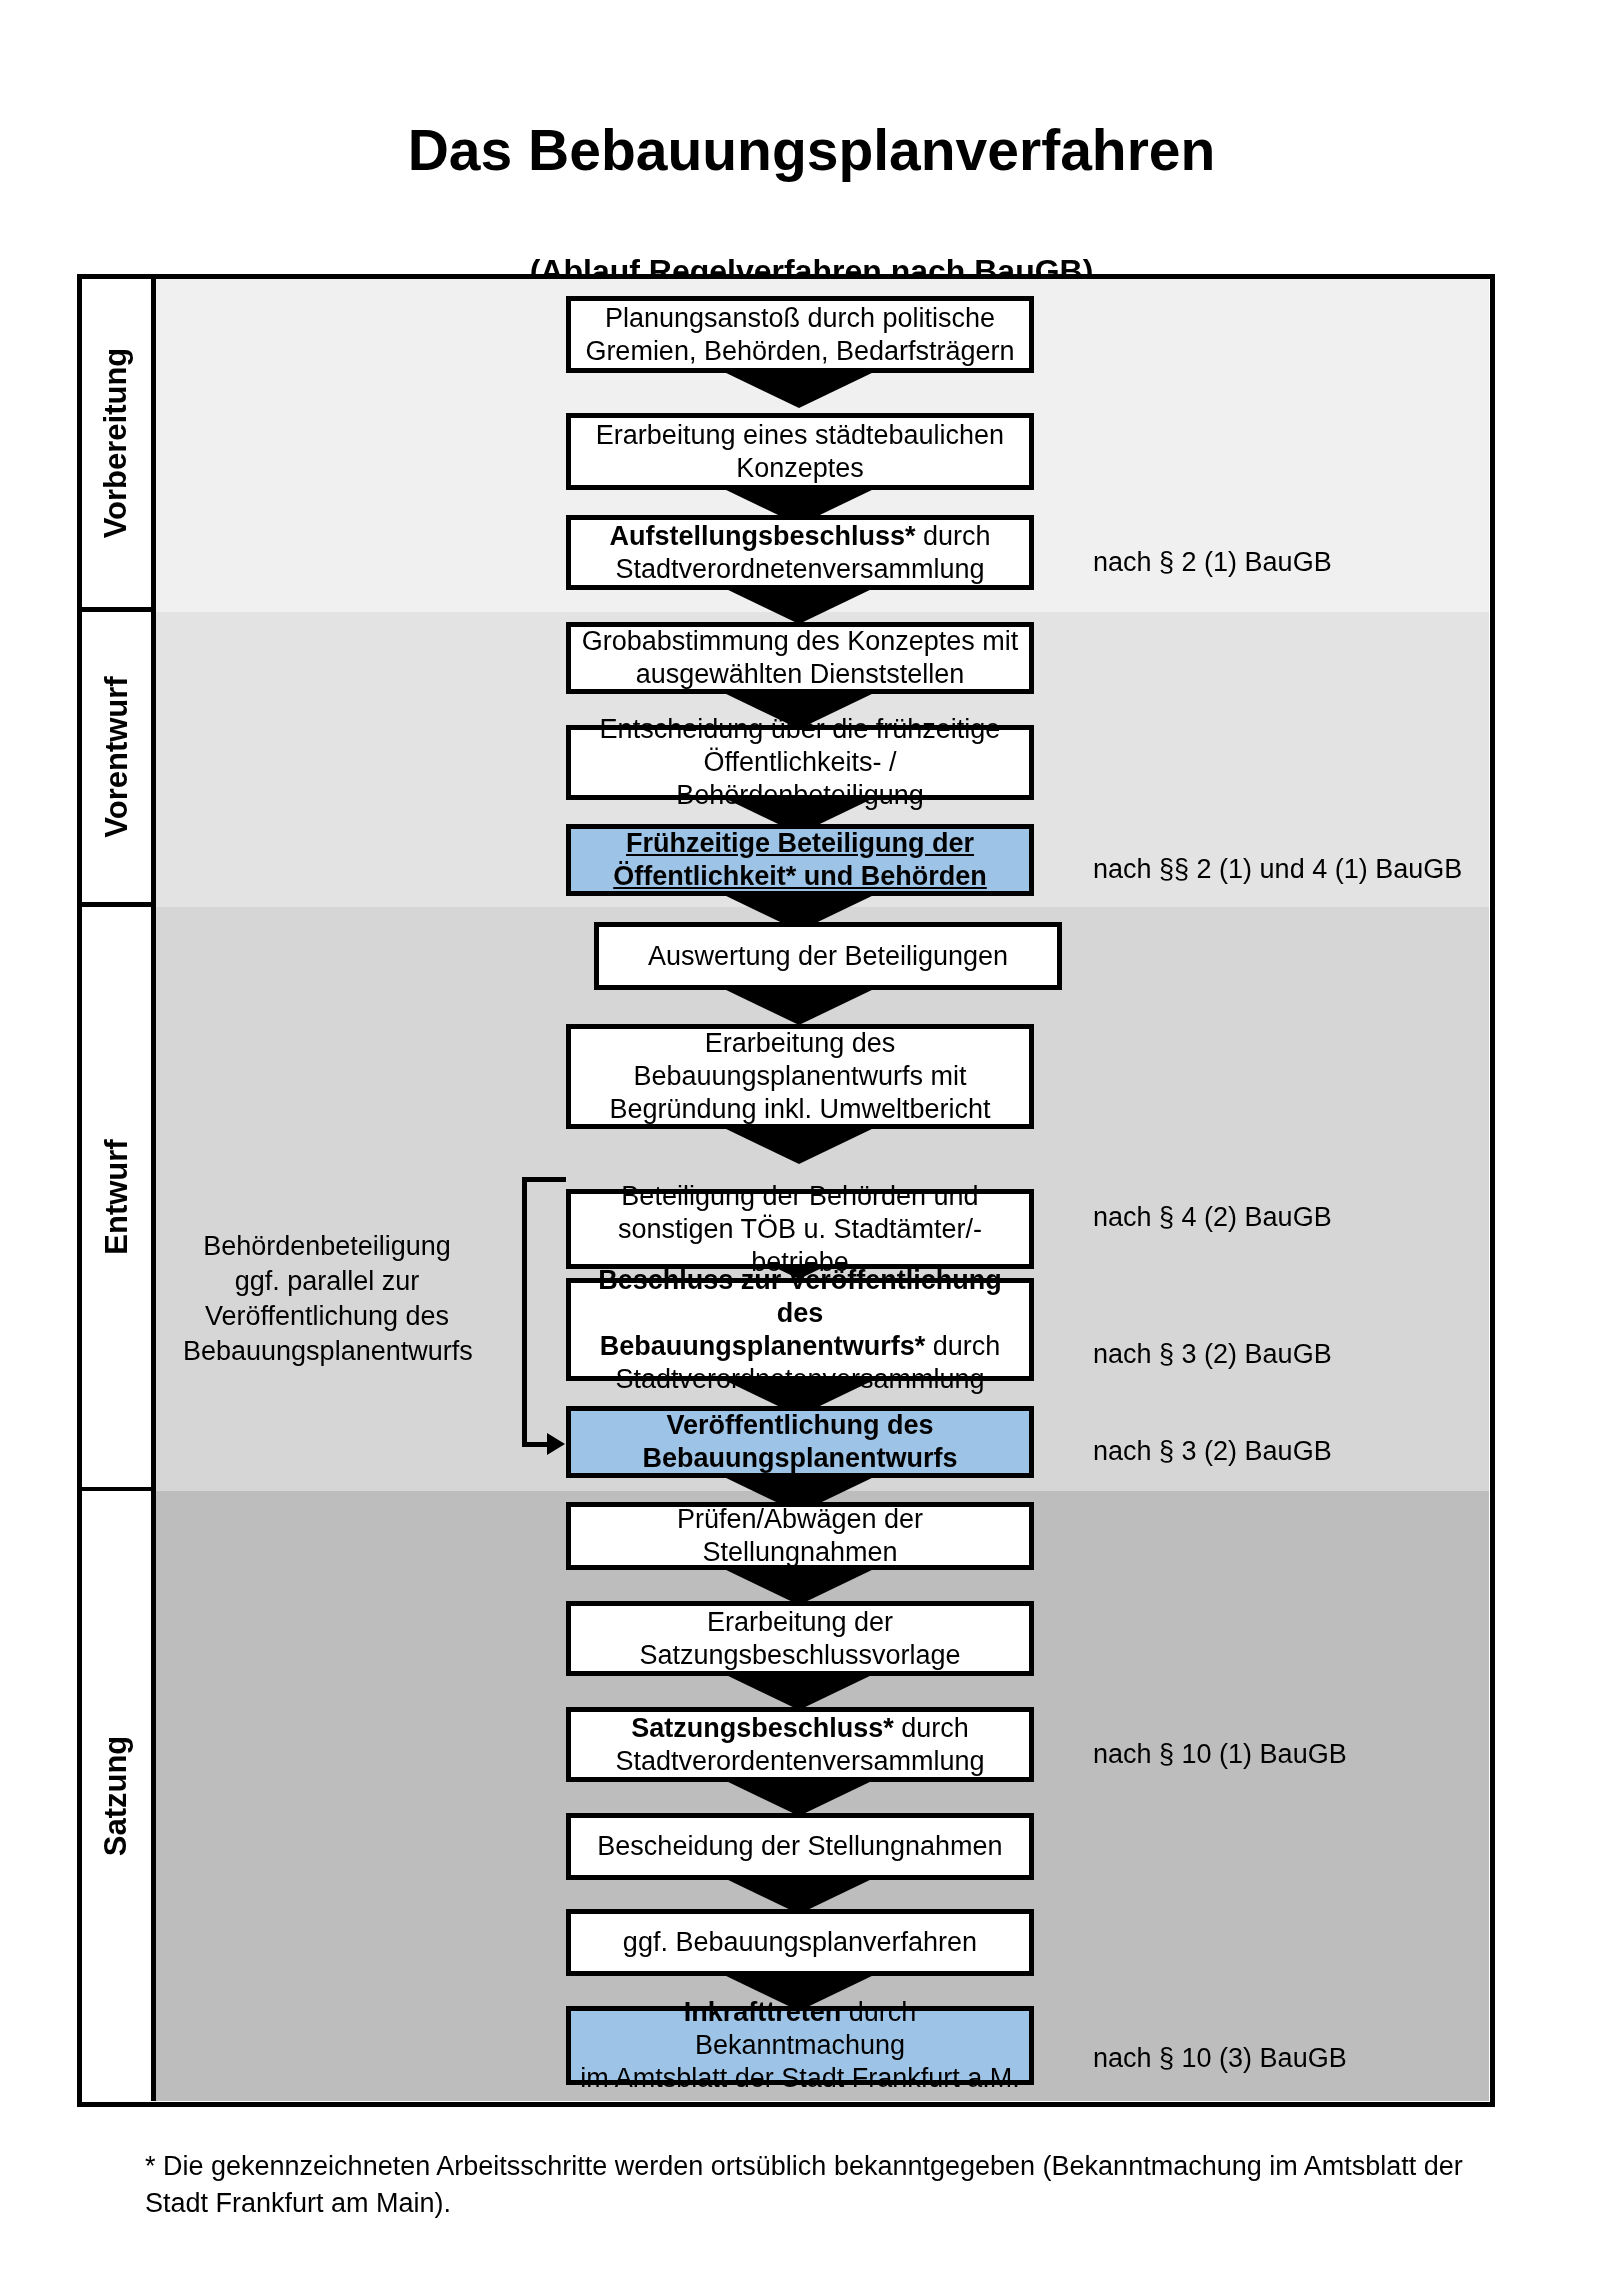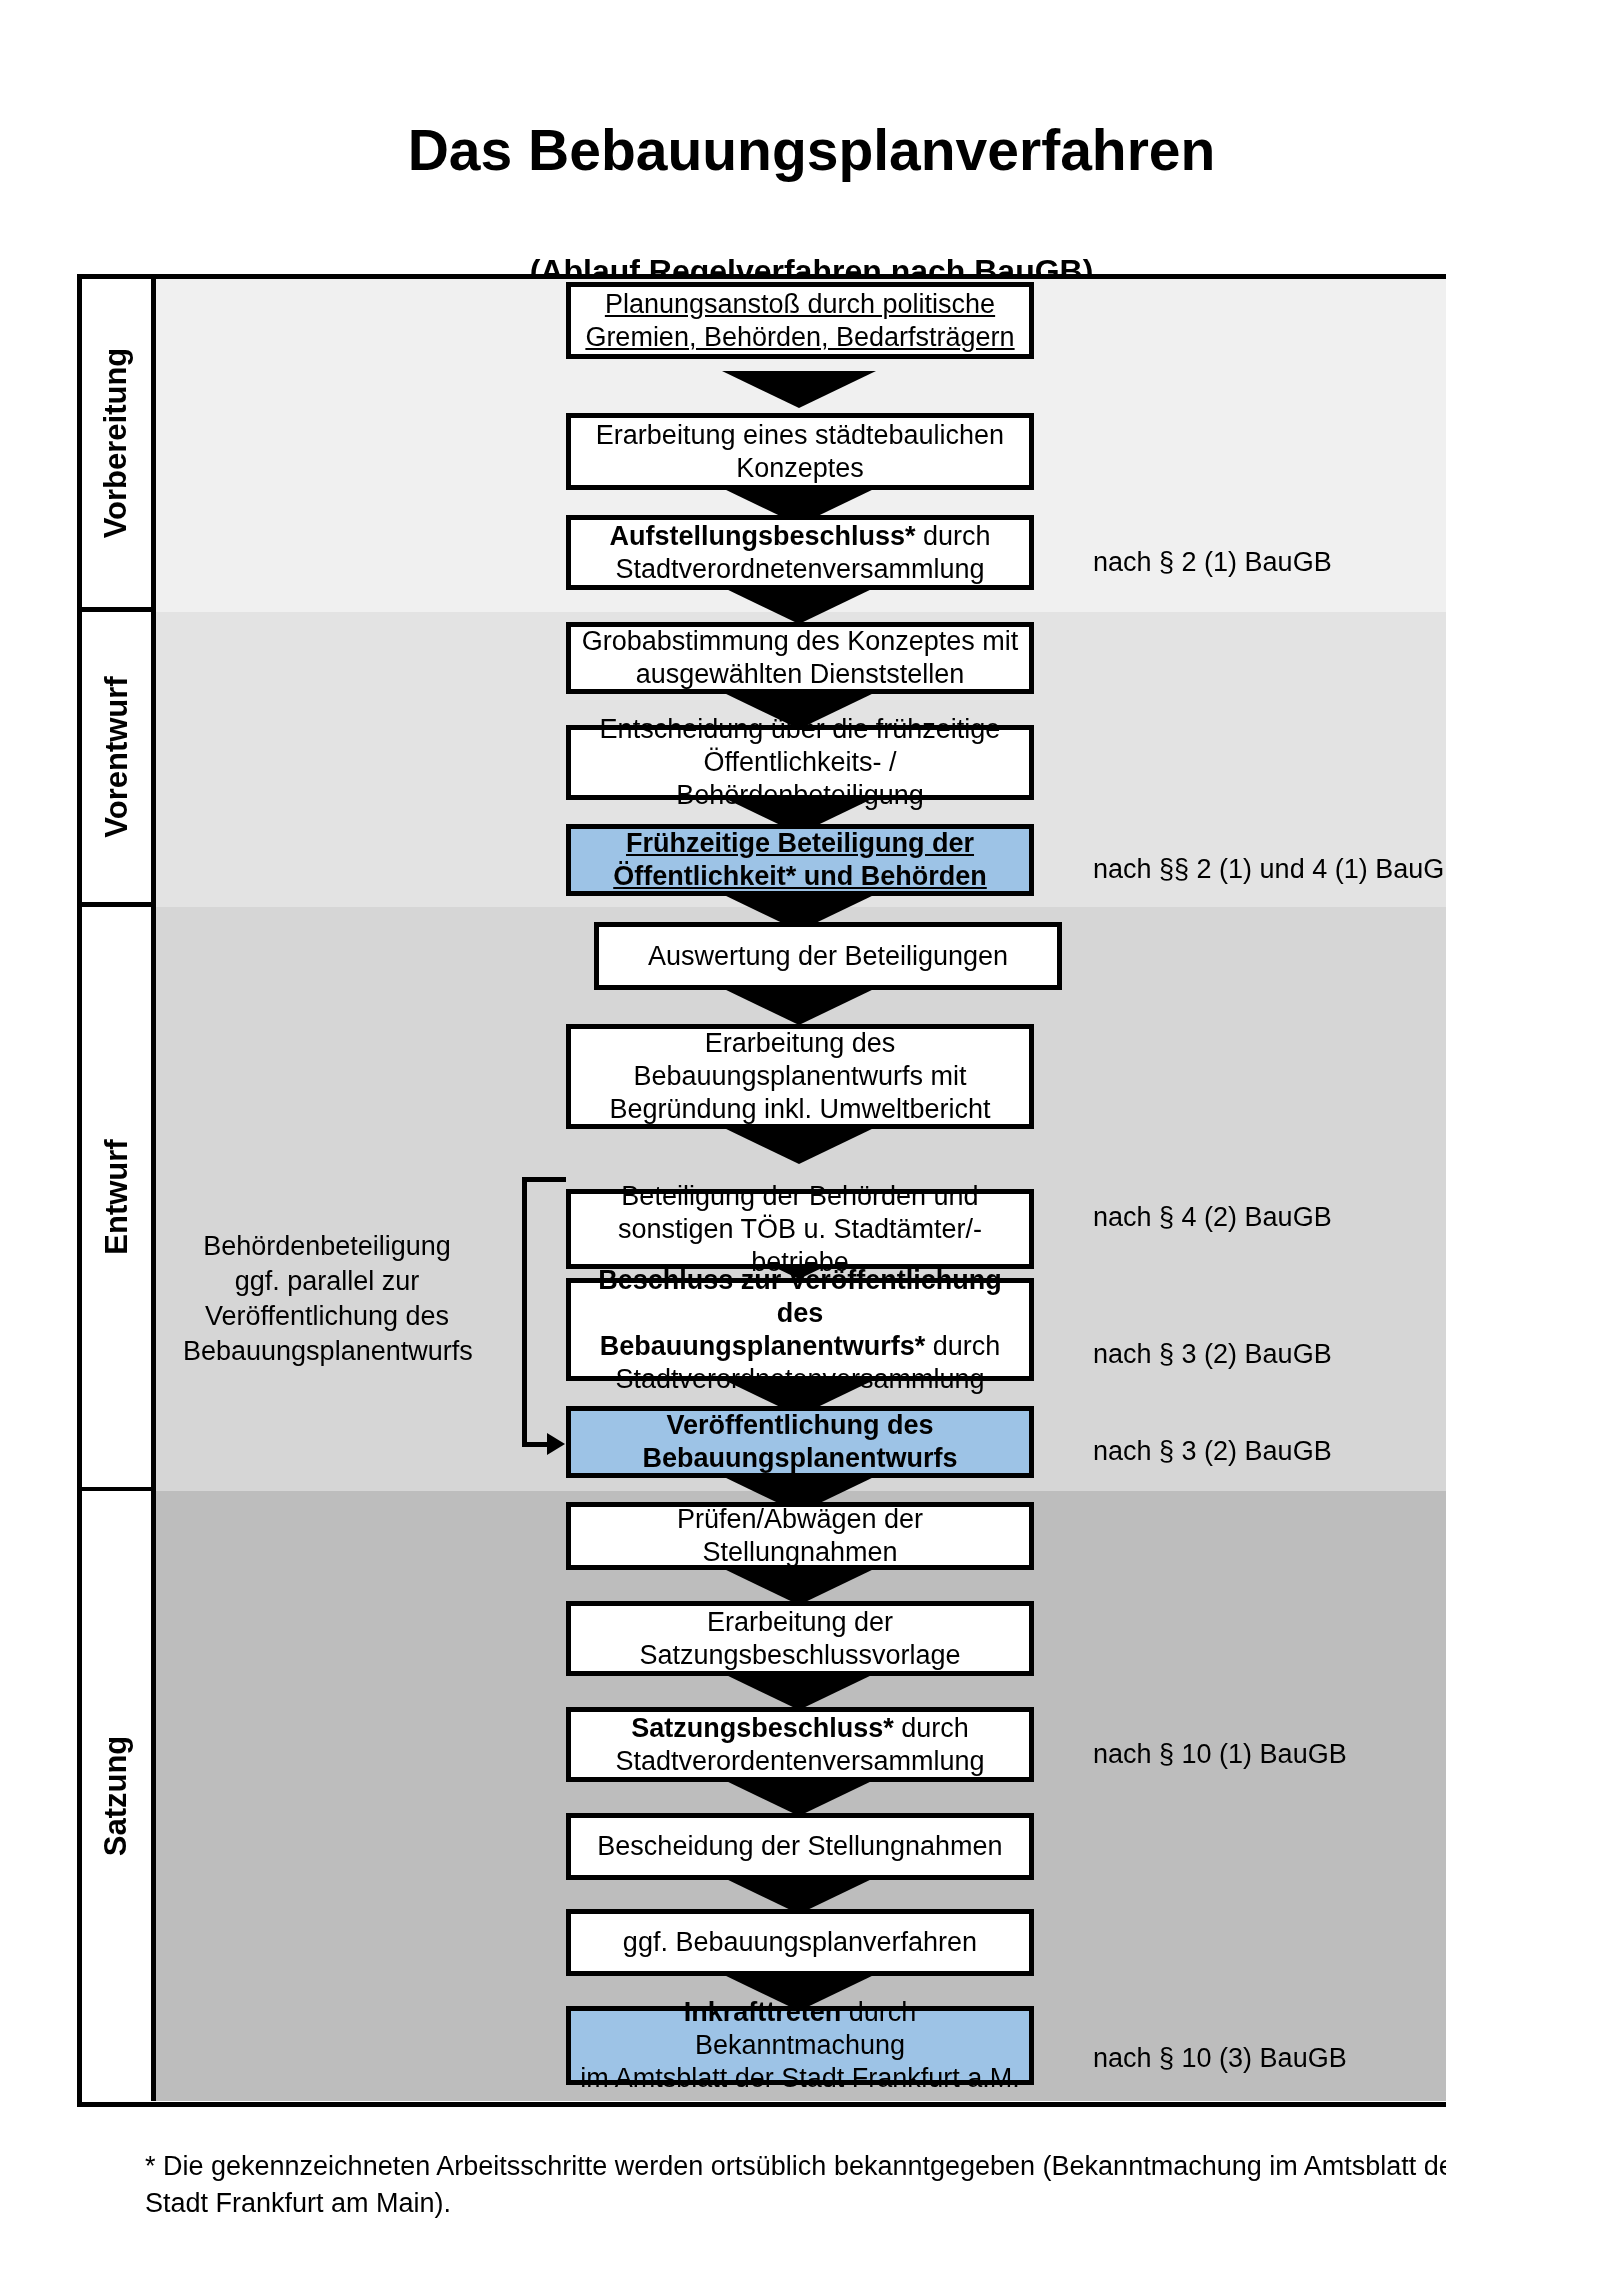--- a/index.html
+++ b/index.html
@@ -1,17 +1,17 @@
 <!DOCTYPE html>
 <html lang="de" style="font-size:10.5px"><head>
 <meta charset="utf-8">
 <style>
   html,body{margin:0;padding:0;background:#ffffff;}
   .page{
-    position:relative; width:1446px; height:2295px; background:#ffffff;
+    position:relative; width:1623px; height:2295px; background:#ffffff;
     font-family:"Liberation Sans", sans-serif; color:#000; overflow:hidden;border-radius:21px;
   }
   .title{
     position:absolute; left:0; top:117px; width:1623px; text-align:center;
     font-size:57px; font-weight:bold; letter-spacing:0px;
   }
   .subtitle{
     position:absolute; left:0; top:217px; width:1623px; text-align:center;
     font-size:32px; font-weight:bold;margin-top:36px;
   }
@@ -107,21 +107,21 @@
 
     <div class="flow" id="flow">
       <div class="note">Behördenbeteiligung
 ggf. parallel zur
 Veröffentlichung des
 Bebauungsplanentwurfs</div>
       <div class="seg seg-top"></div>
       <div class="seg seg-vert"></div>
       <div class="seg seg-bot"></div>
       <div class="seg-head"></div>
-    <div class="fbox" style="top: 3px; height: 77px; text-decoration: underline;">
+    <div class="fbox" style="top: 17px; height: 77px;">
           <div><span>Planungsanstoß durch politische</span></div>
           <div><span>Gremien, Behörden, Bedarfsträgern</span></div>
         </div>
         <div class="arrow" style="top: 92px;"></div>
         <div class="fbox" style="top: 134px; height: 77px;">
           <div><span>Erarbeitung eines städtebaulichen</span></div>
           <div><span>Konzeptes</span></div>
         </div>
         <div class="arrow" style="top: 209px;"></div>
         <div class="fbox" style="top: 236px; height: 75px;">

